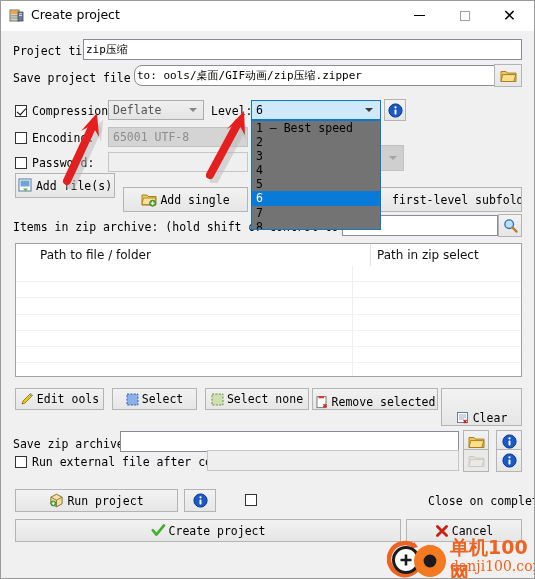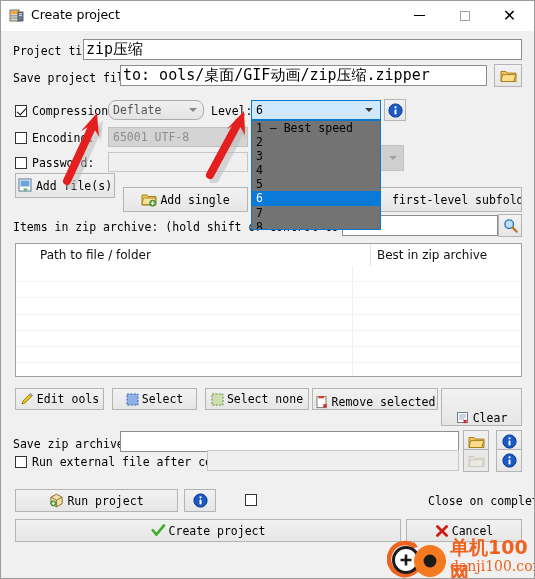--- a/index.html
+++ b/index.html
@@ -66,21 +66,21 @@
     font-family: "DejaVu Sans Mono", "Liberation Mono", monospace;
     font-size: 11.5px;
     color: #000;
   }
   .txtbox {
     position: absolute;
     background: #ffffff;
     border: 1px solid #898c95;
     box-sizing: border-box;
     font-family: "DejaVu Sans Mono", "Liberation Mono", monospace;
-    font-size: 15px;
+    font-size: 11px;
     color: #000;
     padding: 0 2px;
     display: flex; align-items: center;
     overflow: hidden;
     white-space: nowrap;
     text-align: center;
   }
   .txtbox.disabled {
     background: #efefef;
     border: 1px solid #c6c6c6;
@@ -245,33 +245,33 @@
     </div>
     <div class="wbtn wbtn-close">
       <span class="glyph-close">✕</span>
     </div>
   </div>
 
   <div class="lbl" style="left:12px; top:43px;">Project tit</div>
   <div class="txtbox" style="left:82px; top:38px; width:439px; height:21px;">zip压缩</div>
 
   <div class="lbl" style="left:12px; top:70px;">Save project file</div>
-  <div class="txtbox" style="left:119px; top:64px; width:367px; height:21px;">to: ools/桌面/GIF动画/zip压缩.zipper</div>
+  <div class="txtbox" style="left:133px; top:64px; width:367px; height:21px;border-radius:8px;">to: ools/桌面/GIF动画/zip压缩.zipper</div>
   <div class="btn" style="left:493px; top:63px; width:28px; height:23px;">
     <span class="bico" style="margin:0;">
       <svg width="17" height="14" viewBox="0 0 17 14">
         <path d="M1 2.5h5l1.3 1.6H16v8.4H1z" fill="#f6c659" stroke="#a6811f" stroke-width="1"></path>
         <path d="M2.6 5.6h13.2l-2 6.9H1z" fill="#fcdd8c" stroke="#a6811f" stroke-width="1"></path>
       </svg>
     </span>
   </div>
 
   <div class="chk checked" style="left:14px; top:104px;"></div>
   <div class="lbl" style="left:31px; top:103px;">Compression:</div>
-  <div class="combo" style="left:107px; top:99px; width:96px; height:20px;border-radius:8px;">
+  <div class="combo" style="left:107px; top:99px; width:96px; height:20px;">
     <span>Deflate</span>
     <span class="chev"></span>
   </div>
   <div class="lbl" style="left:210px; top:103px;">Level:</div>
 
   <div class="dd-field" style="left:250px; top:99px; width:130px; height:20px;">
     <span>6</span>
     <span class="chev"></span>
   </div>
   <div class="btn" style="left:383px; top:98px; width:22px; height:22px;">
@@ -338,21 +338,21 @@
       <svg width="15" height="15" viewBox="0 0 15 15">
         <circle cx="6.2" cy="6.2" r="4.3" fill="#bcdff5" stroke="#2e76b8" stroke-width="1.4"></circle>
         <path d="M9.4 9.4l4.2 4.2" stroke="#c07a22" stroke-width="2.2" stroke-linecap="round"></path>
       </svg>
     </span>
   </div>
 
   <div class="listview" style="left:14px; top:242px; width:507px; height:134px;">
     <div class="lv-head">
       <div class="lv-col c1">Path to file / folder</div>
-      <div class="lv-col c2">Best in zip archive</div>
+      <div class="lv-col c2">Path in zip select</div>
     </div>
     <div class="lv-vsep"></div>
     <div class="lv-rows">
       <div class="lv-row"></div>
       <div class="lv-row"></div>
       <div class="lv-row"></div>
       <div class="lv-row"></div>
       <div class="lv-row"></div>
       <div class="lv-row"></div>
       <div class="lv-row"></div>

